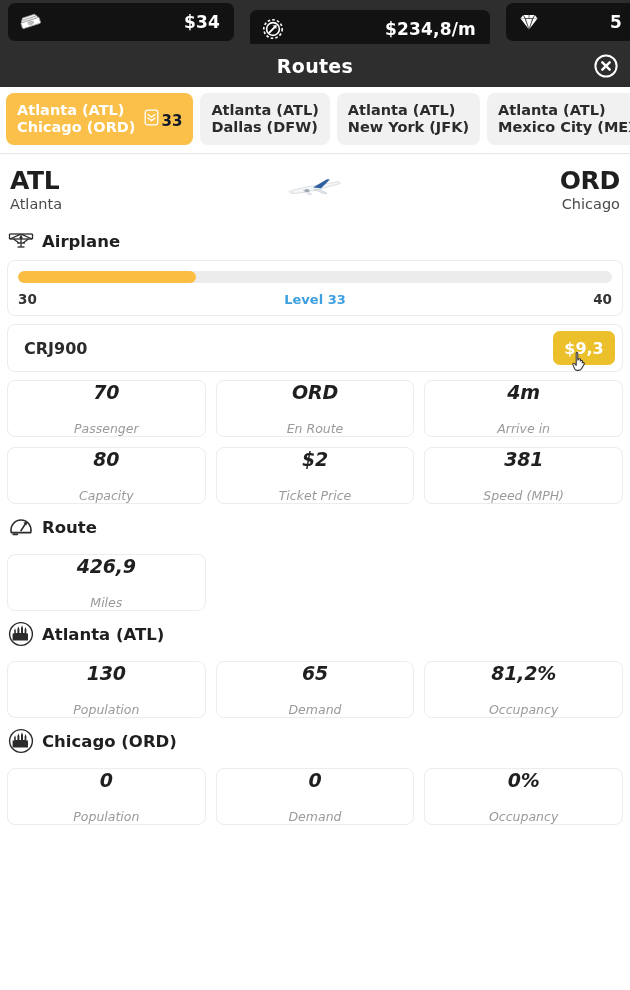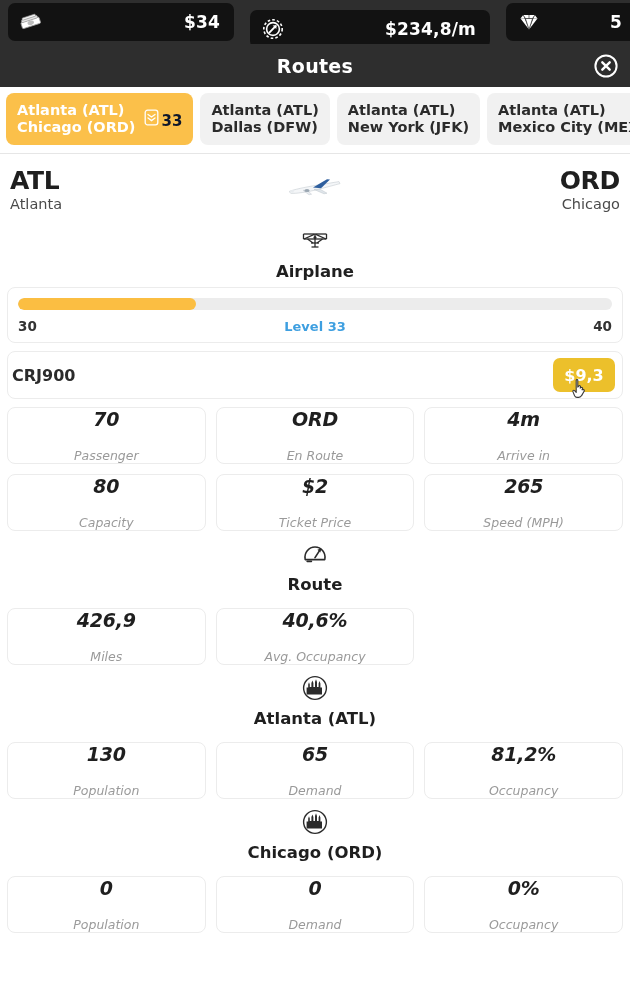--- a/index.html
+++ b/index.html
@@ -145,21 +145,20 @@
     width: 64px;
     height: 26px;
   }
 
   
   .section-head {
     display: flex;
     align-items: center;
     gap: 8px;
     padding: 10px 8px 6px 8px;
-    flex-direction: column;
   }
   .section-icon {
     width: 26px; height: 26px;
     display: flex; align-items: center; justify-content: center;
     flex: 0 0 26px;
   }
   .section-title {
     font-size: 16.5px;
     font-weight: bold;
     color: #1f1f1f;
@@ -207,21 +206,21 @@
     text-align: center;
   }
 
   
   .plane-card {
     margin: 8px 7px 0 7px;
     height: 48px;
     display: flex;
     align-items: center;
     justify-content: space-between;
-    padding: 0 7px 0 4px;
+    padding: 0 7px 0 16px;
     position: relative;
   }
   .plane-name {
     font-size: 16px;
     font-weight: bold;
     color: #2b2b2b;
   }
   .price-btn {
     background: #ecc02b;
     border-radius: 7px;
@@ -459,21 +458,21 @@
   </div>
   <div class="stat-card">
     <span class="stat-value">80</span>
     <span class="stat-label">Capacity</span>
   </div>
   <div class="stat-card">
     <span class="stat-value">$2</span>
     <span class="stat-label">Ticket Price</span>
   </div>
   <div class="stat-card">
-    <span class="stat-value">265</span>
+    <span class="stat-value">381</span>
     <span class="stat-label">Speed (MPH)</span>
   </div>
 </div>
 
 <div class="section-head">
   <span class="section-icon">
     <svg width="26" height="24" viewBox="0 0 26 24">
       <path d="M3.2 17 A10 10 0 1 1 22.8 17" fill="none" stroke="#2b2b2b" stroke-width="1.6"></path>
       <path d="M3.2 17.6 L22.8 17.6" stroke="#2b2b2b" stroke-width="1.6" stroke-linecap="round"></path>
       <path d="M13 15.6 L18.2 7.6" stroke="#2b2b2b" stroke-width="1.7" stroke-linecap="round"></path>
@@ -482,24 +481,20 @@
     </svg>
   </span>
   <span class="section-title">Route</span>
 </div>
 
 <div class="stat-grid">
   <div class="stat-card">
     <span class="stat-value">426,9</span>
     <span class="stat-label">Miles</span>
   </div>
-  <div class="stat-card">
-    <span class="stat-value">40,6%</span>
-    <span class="stat-label">Avg. Occupancy</span>
-  </div>
 </div>
 
 <div class="section-head">
   <span class="section-icon">
     <svg width="26" height="26" viewBox="0 0 26 26">
       <circle cx="13" cy="13" r="11.4" fill="none" stroke="#2b2b2b" stroke-width="1.4"></circle>
       <path d="M4.6 19.4 L4.6 12.6 L6.2 12.6 L6.2 9.6 L7 7.2 L7.8 9.6 L7.8 12 L9.4 12 L9.4 8 L10.4 5.4 L11.4 8 L11.4 12 L13 12 L13 7 L14 4.2 L15 7 L15 12 L16.6 12 L16.6 8.4 L17.5 6 L18.4 8.4 L18.4 12.6 L20 12.6 L20 19.4 Z" fill="#2b2b2b"></path>
     </svg>
   </span>
   <span class="section-title">Atlanta (ATL)</span>

